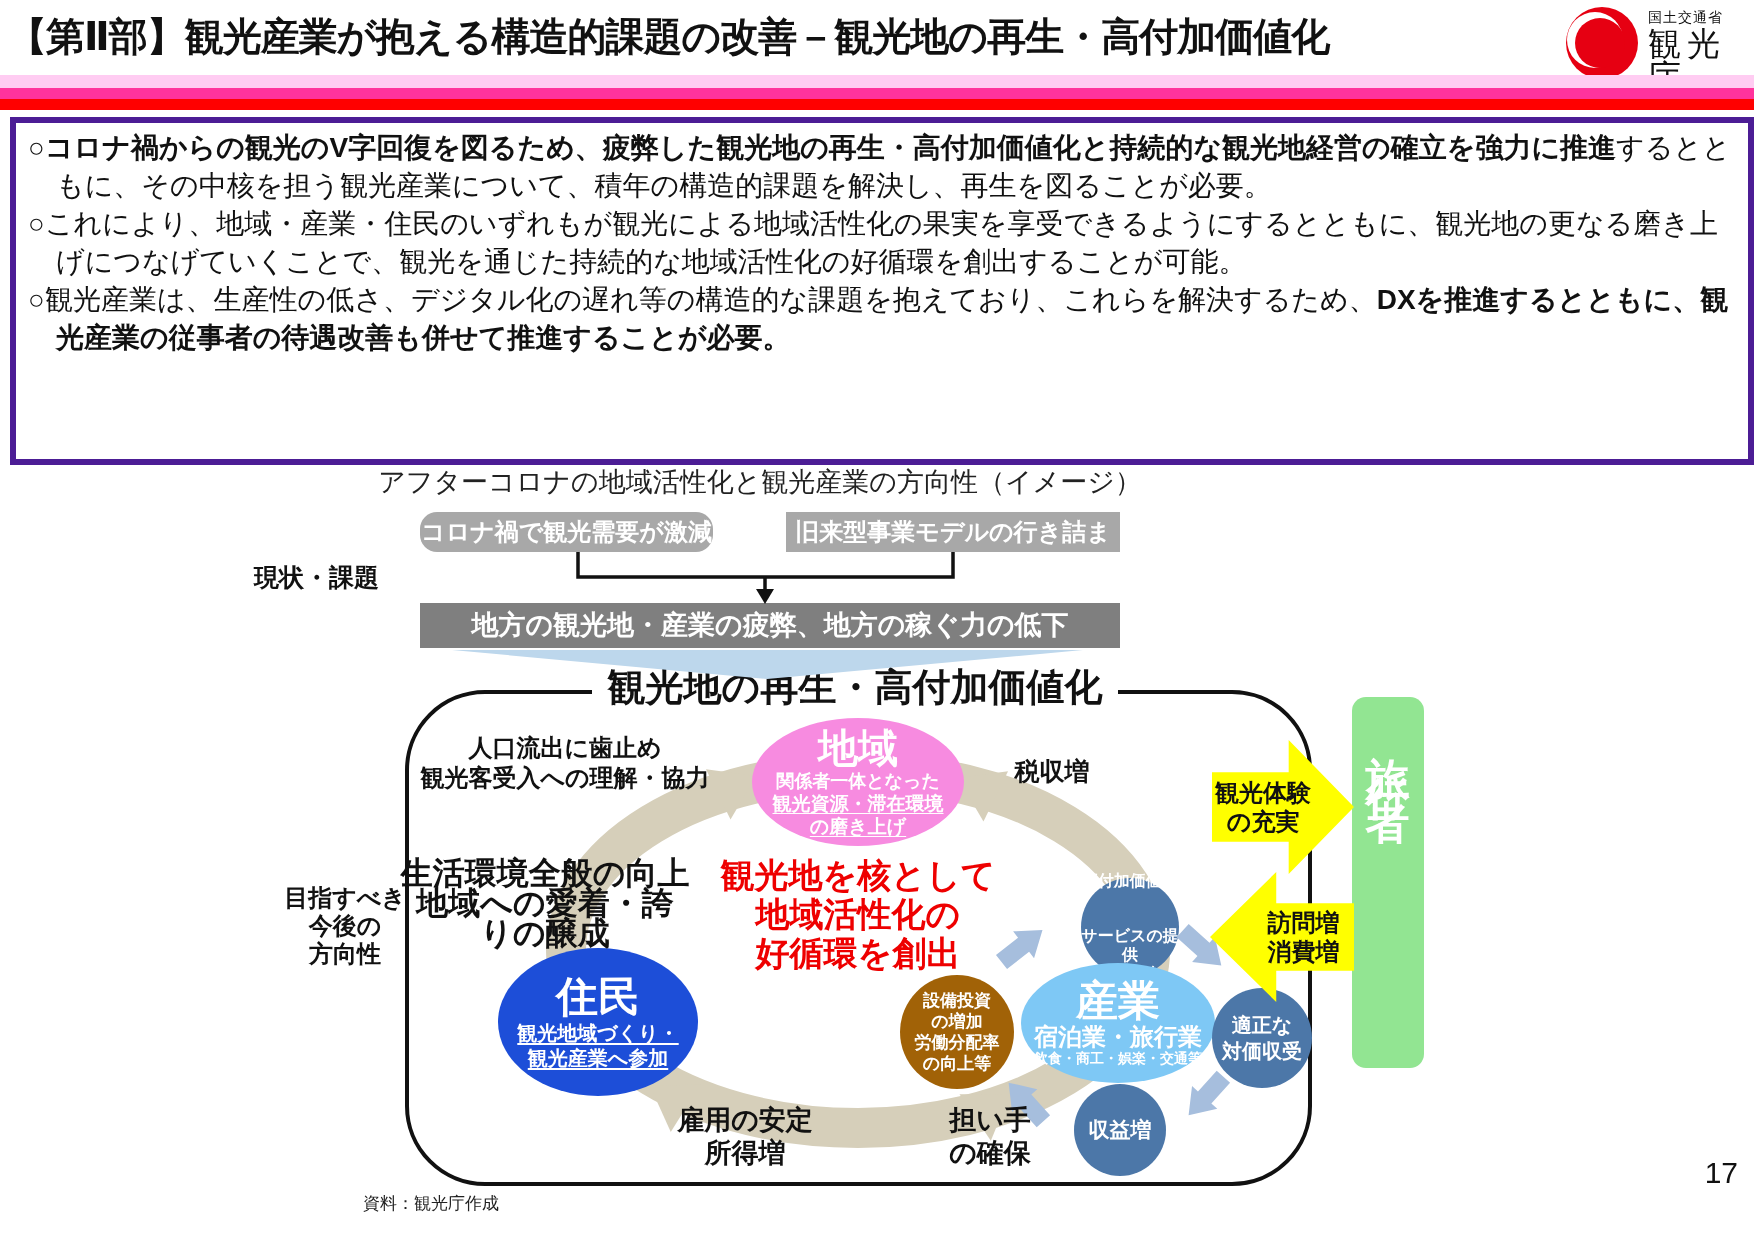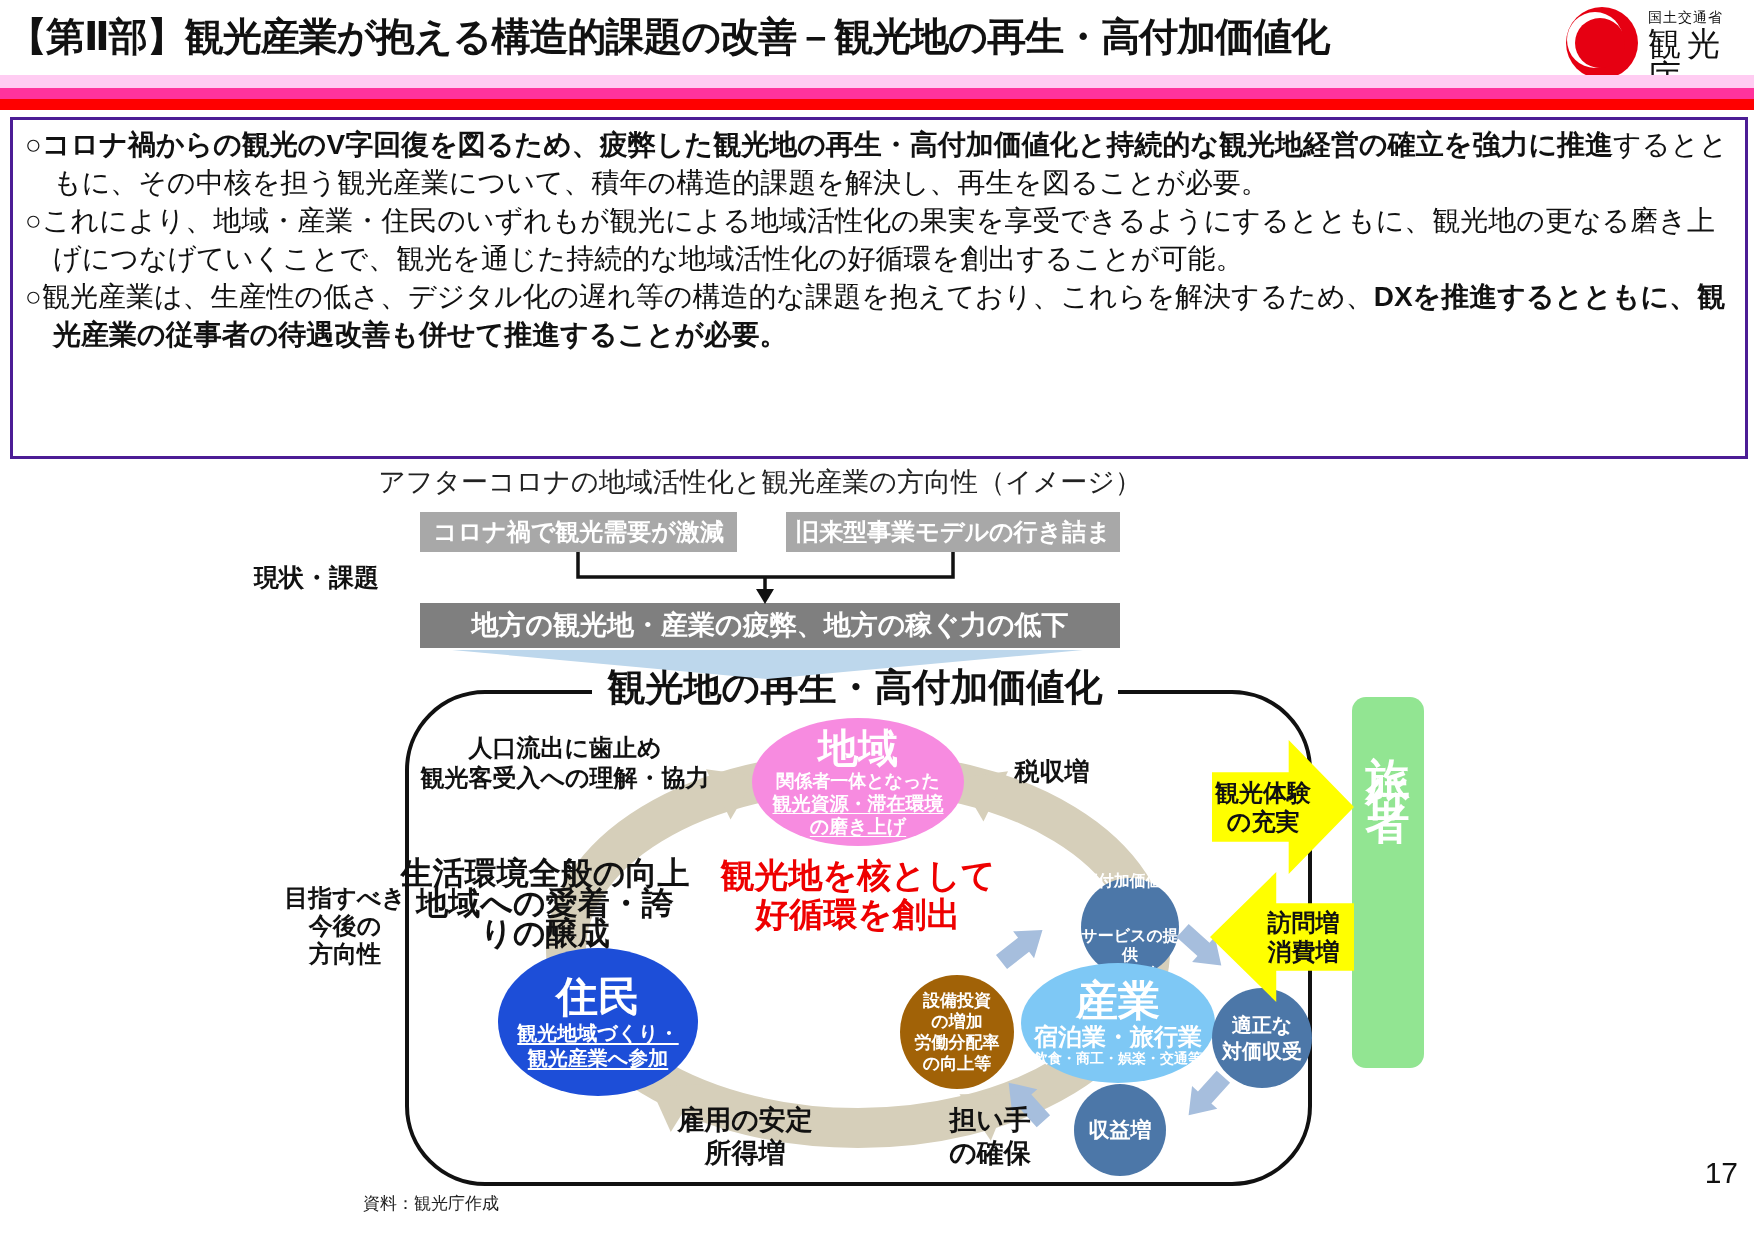--- a/index.html
+++ b/index.html
@@ -7,21 +7,21 @@
   .slide{position:relative;width:1754px;height:1241px;background:#fff;overflow:hidden;padding-left:32px;}
   .lbl{position:absolute;font-weight:bold;color:#111;text-align:center;}
   
   .page-title{position:absolute;left:8px;top:10px;font-size:39px;font-weight:bold;letter-spacing:-1px;white-space:nowrap;}
   .stripe{position:absolute;left:0;width:1754px;}
   .logo-wrap{position:absolute;left:1562px;top:4px;width:190px;height:78px;}
   .logo-text{position:absolute;left:86px;top:6px;line-height:1;}
   .logo-small{font-size:14px;letter-spacing:1px;}
   .logo-large{font-size:33px;letter-spacing:6px;margin-top:3px;}
   
-  .summary-box{position:absolute;left:10px;top:117px;width:1708px;height:322px;border:3px solid #4c1d95;
+  .summary-box{position:absolute;left:10px;top:117px;width:1708px;height:322px;border:6px solid #4c1d95;
     padding:6px 12px 8px 12px;font-size:28px;line-height:38px;}
   .summary-box p{margin:0;padding-left:28px;text-indent:-28px;}
   .summary-box .b{font-weight:bold;}
   
   .diagram-title{position:absolute;left:80px;top:464px;width:1360px;text-align:center;font-size:27px;color:#222;}
   .cause-box{position:absolute;top:512px;height:40px;background:#a8a8a8;color:#fff;font-weight:bold;font-size:24px;
     text-align:center;line-height:40px;}
   .result-box{position:absolute;left:420px;top:603px;width:700px;height:45px;background:#7f7f7f;color:#fff;
     font-weight:bold;font-size:27px;text-align:center;line-height:45px;}
   .main-rect{position:absolute;left:405px;top:690px;width:899px;height:488px;border:4.5px solid #111;border-radius:80px;}
@@ -68,21 +68,21 @@
   <div class="stripe" style="top:99px;height:11px;background:#ff0000;"></div>
 
   <div class="summary-box">
     <p><span>○</span><span class="b">コロナ禍からの観光のV字回復を図るため、疲弊した観光地の再生・高付加価値化と持続的な観光地経営の確立を強力に推進</span><span>するとともに、その中核を担う観光産業について、積年の構造的課題を解決し、再生を図ることが必要。</span></p>
     <p><span>○</span><span>これにより、地域・産業・住民のいずれもが観光による地域活性化の果実を享受できるようにするとともに、観光地の更なる磨き上げにつなげていくことで、観光を通じた持続的な地域活性化の好循環を創出することが可能。</span></p>
     <p><span>○</span><span>観光産業は、生産性の低さ、デジタル化の遅れ等の構造的な課題を抱えており、これらを解決するため、</span><span class="b">DXを推進するとともに、観光産業の従事者の待遇改善も併せて推進することが必要。</span></p>
   </div>
 
   <div class="diagram-title">アフターコロナの地域活性化と観光産業の方向性（イメージ）</div>
 
-  <div class="cause-box" style="left:420px;width:317px;">コロナ禍で観光需要が激減</div>
+  <div class="cause-box" style="left:420px;width:293px;border-radius:17px;">コロナ禍で観光需要が激減</div>
   <div class="cause-box" style="left:786px;width:334px;">旧来型事業モデルの行き詰まり</div>
   <div class="lbl" style="left:254px;top:561px;font-size:25px;text-align:left;">現状・課題</div>
   <div class="result-box">地方の観光地・産業の疲弊、地方の稼ぐ力の低下</div>
 
   <svg class="svg-layer" width="1754" height="1241" viewBox="0 0 1754 1241">
     <path d="M578,552 L578,577 L953,577 L953,552" fill="none" stroke="#111" stroke-width="3.5"></path>
     <line x1="765" y1="577" x2="765" y2="591" stroke="#111" stroke-width="3.5"></line>
     <polygon points="765,604 756,589 774,589" fill="#111"></polygon>
     <polygon points="452,650 1083,650 767,679" fill="#bdd7ec"></polygon>
     <ellipse cx="858" cy="950" rx="292" ry="178" fill="none" stroke="#d6cfba" stroke-width="40"></ellipse>
@@ -142,20 +142,21 @@
     <g fill="#a6bedd">
       <polygon points="-26,-9 2,-9 2,-17 26,0 2,17 2,9 -26,9" transform="translate(1022,946) rotate(-38)"></polygon>
       <polygon points="-26,-9 2,-9 2,-17 26,0 2,17 2,9 -26,9" transform="translate(1202,948) rotate(42)"></polygon>
       <polygon points="-26,-9 2,-9 2,-17 26,0 2,17 2,9 -26,9" transform="translate(1206,1096) rotate(132)"></polygon>
       <polygon points="-26,-9 2,-9 2,-17 26,0 2,17 2,9 -26,9" transform="translate(1026,1102) rotate(-132)"></polygon>
     </g>
   </svg>
 
   <div class="red-center">
     <div>観光地を核として</div>
+    <div>地域活性化の</div>
     <div>好循環を創出</div>
   </div>
 
   <div class="lbl" style="left:420px;top:733px;width:290px;font-size:24px;line-height:30px;z-index:5;">
     <div>人口流出に歯止め</div>
     <div>観光客受入への理解・協力</div>
   </div>
   <div class="lbl" style="left:997px;top:755px;width:110px;font-size:25px;z-index:5;">税収増</div>
   <div class="lbl" style="left:400px;top:858px;width:290px;font-size:32px;line-height:30px;z-index:5;">
     <div>生活環境全般の向上</div>

